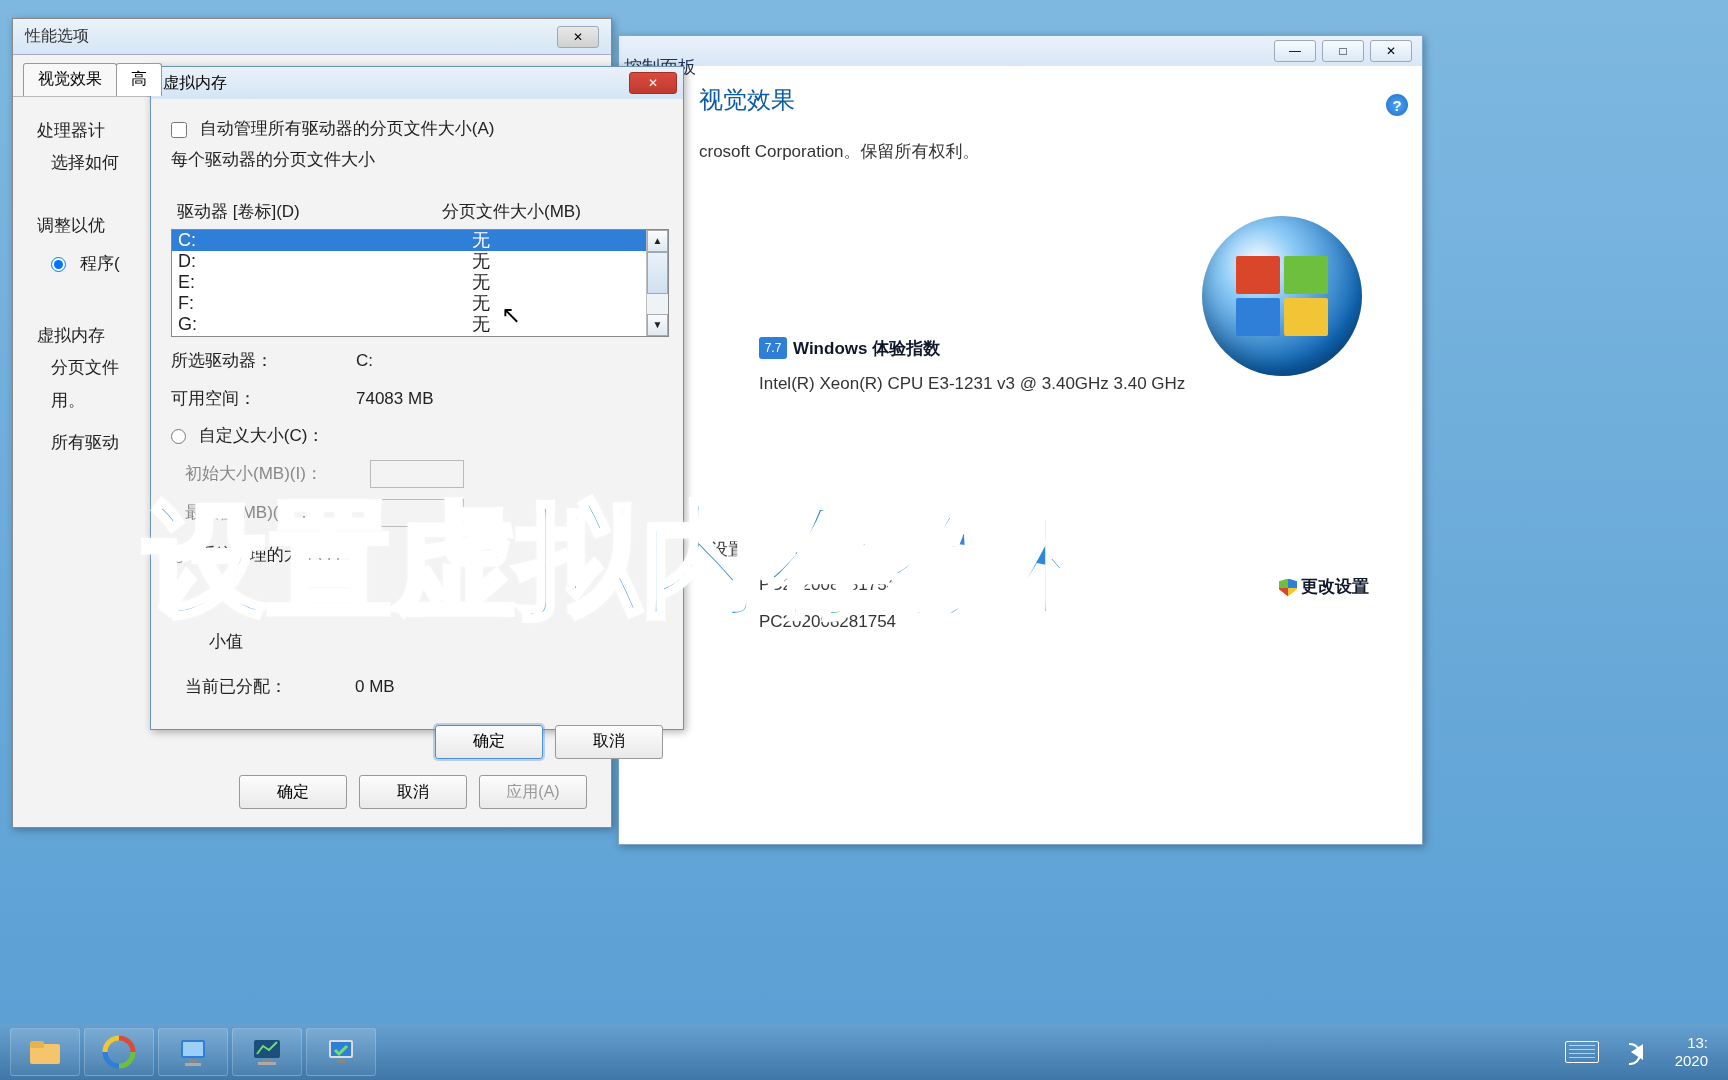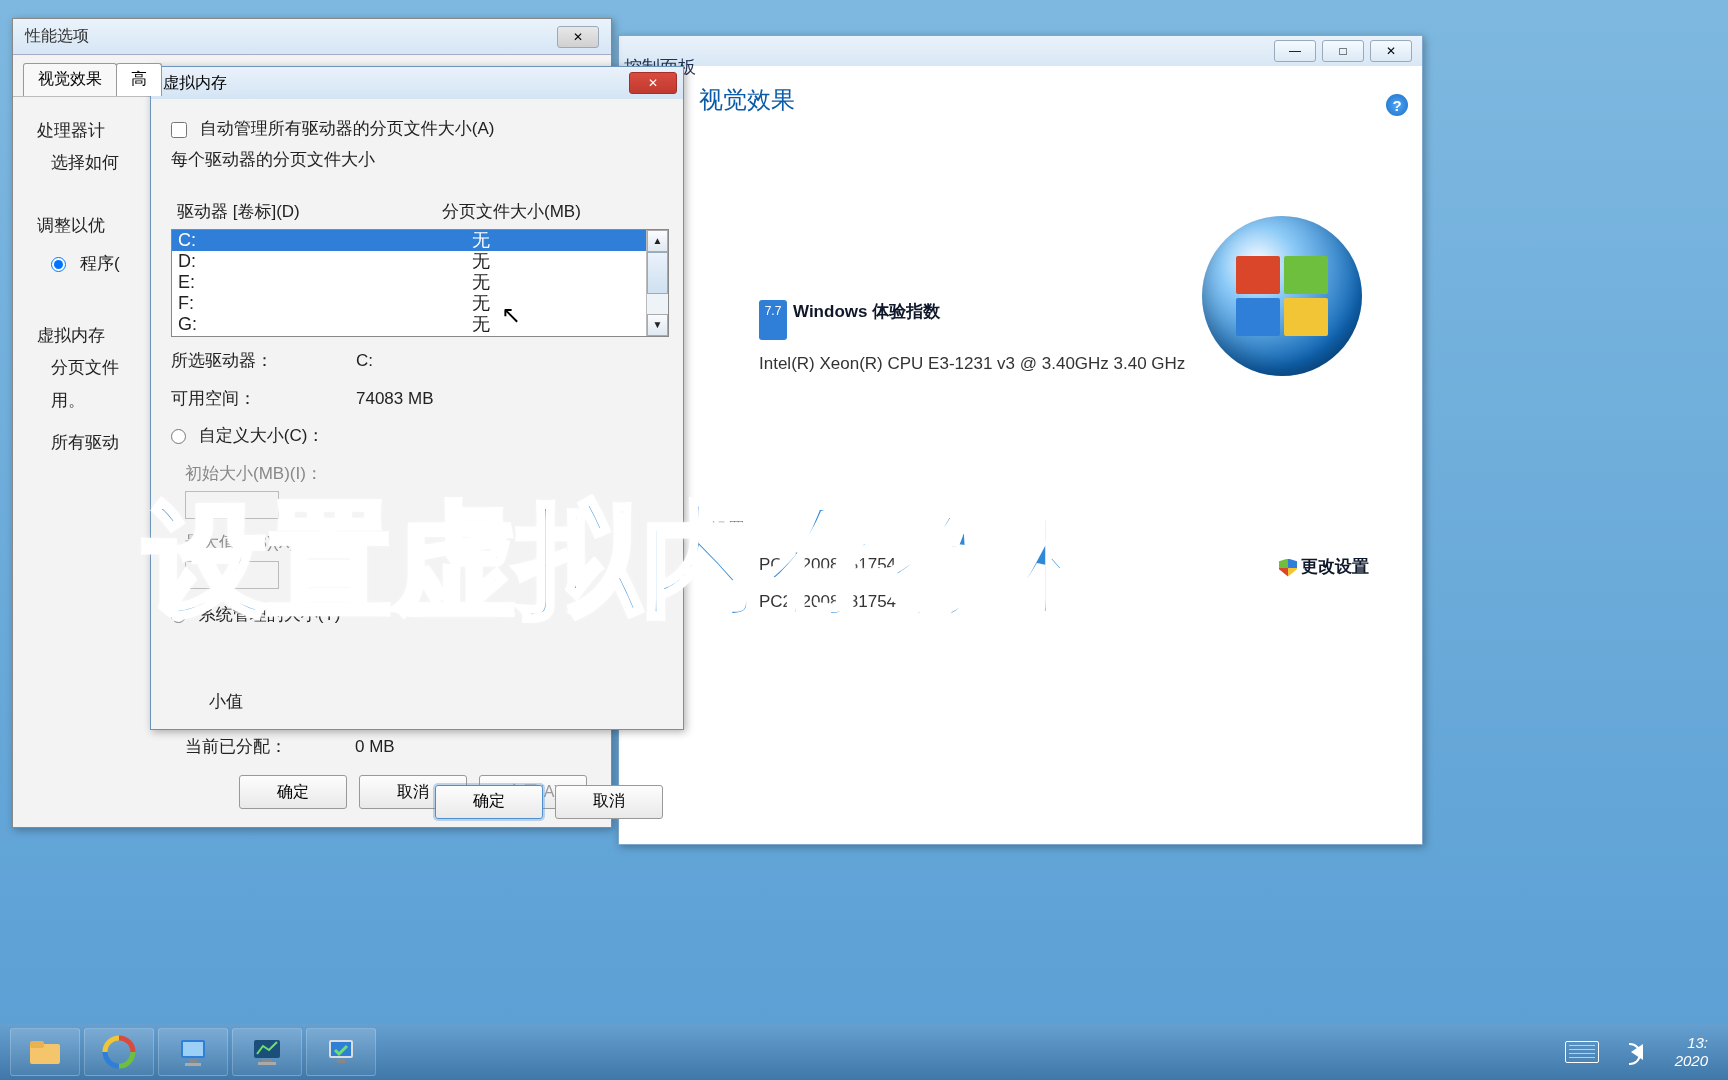--- a/index.html
+++ b/index.html
@@ -12,21 +12,21 @@
 .win-btn { width: 42px; height: 22px; border: 1px solid #9ab; background: linear-gradient(#f5faff,#dce9f5); border-radius: 3px; display: flex; align-items: center; justify-content: center; font-size: 12px; cursor: pointer; }
 .win-btn.close { background: linear-gradient(#d94b3f,#c13a2f); color: #fff; border-color: #a13026; width: 48px; }
 .win-btn.close2 { background: linear-gradient(#e8e8e8,#d0d0d0); }
 
 
 .bg-window { left: 618px; top: 35px; width: 805px; height: 810px; border: 1px solid #7fa7cc; background: #fff; }
 .bg-window .tb2 { height: 30px; background: linear-gradient(#eaf2fb,#d8e7f5); display:flex; justify-content:flex-end; padding:4px 10px; gap:6px; }
 .bg-window .help-icon { position:absolute; right:14px; top:58px; width:22px; height:22px; border-radius:50%; background:radial-gradient(#4da6ff,#1e6fc0); color:#fff; display:flex; align-items:center; justify-content:center; font-weight:bold; font-size:15px; }
 .bg-window .heading { color:#0a5aa8; font-size:24px; padding:18px 0 10px 80px; }
 .bg-row { display:flex; padding-left:80px; margin-top:14px; font-size:17px; color:#333; }
-.wei-badge { display:inline-block; width:28px; height:40px; background:#2f7ed8; color:#fff; font-size:12px; text-align:center; line-height:22px; border-radius:3px; margin-right:6px; }
+.wei-badge { display:inline-block; width:28px; height:22px; background:#2f7ed8; color:#fff; font-size:12px; text-align:center; line-height:22px; border-radius:3px; margin-right:6px; }
 .link { color:#0f172a; cursor:pointer;font-weight:bold; }
 .win-logo { position:absolute; right:60px; top:180px; width:160px; height:160px; }
 .win-logo .orb { width:160px; height:160px; border-radius:50%; background:radial-gradient(circle at 35% 30%, #fff 0%, #8ccaf7 25%, #1066b5 70%, #063a6e 100%); box-shadow: inset 0 -10px 20px rgba(0,0,0,.25); position:relative; }
 .win-logo .flag { position:absolute; left:34px; top:40px; width:92px; height:80px; }
 .flag .q { position:absolute; width:44px; height:38px; border-radius:2px; }
 .flag .r { background:#d9462a; left:0; top:0; }
 .flag .g { background:#6fbf3f; right:0; top:0; }
 .flag .b { background:#2f7ed8; left:0; bottom:0; }
 .flag .y { background:#f2c537; right:0; bottom:0; }
 .shield { display:inline-block; width:18px; height:18px; position:relative; margin-right:4px; vertical-align:middle; }
@@ -59,32 +59,32 @@
 .drive-row .dcol { width:300px; padding-left:6px; }
 .drive-row .pcol { flex:1; }
 .scrollbar { width:22px; background:#eef3f8; border-left:1px solid #bbb; display:flex; flex-direction:column; }
 .sb-btn { height:22px; border:1px solid #aaa; background:linear-gradient(#fafcff,#e0e8f0); display:flex; align-items:center; justify-content:center; font-size:10px; cursor:pointer; }
 .sb-track { flex:1; position:relative; }
 .sb-thumb { position:absolute; top:0; left:0; right:0; height:42px; background:linear-gradient(#eaf2fb,#cfe0f0); border:1px solid #9ab; }
 .kv { display:flex; margin-top:6px; }
 .kv .k { width:185px; }
 .rad { width:15px; height:15px; margin-right:8px; vertical-align:middle; }
 .num-input { width:94px; height:28px; border:1px solid #bbb; background:#f3f3f3; margin-top:2px; }
-.vm-label-disabled { color:#888;flex-direction:column; }
+.vm-label-disabled { color:#888; }
 .vm-btns { display:flex; justify-content:flex-end; gap:12px; margin-top:22px; }
 .cursor-arrow { position:absolute; left:350px; top:226px; font-size:24px; color:#000; pointer-events:none; }
 
 
 .overlay-title { position:absolute; left:145px; top:480px; font-size:122px; font-weight:700; color:#2f88d8; -webkit-text-stroke: 5px #fff; text-shadow: 0 0 6px #fff; letter-spacing:2px; z-index:50; pointer-events:none; white-space:nowrap; }
 
 
 .taskbar { position:absolute; left:0; bottom:0; width:100%; height:56px; background:linear-gradient(#66a0d0,#3e77a8); display:flex; align-items:center; padding:0 10px; }
 .task-item { width:70px; height:48px; margin-right:4px; display:flex; align-items:center; justify-content:center; border-radius:3px; background:linear-gradient(rgba(255,255,255,.15),rgba(255,255,255,.05)); border:1px solid rgba(255,255,255,.2); cursor:pointer; }
 .task-item svg, .task-item .ticon { width:36px; height:36px; }
-.tray { margin-left:auto; display:flex; align-items:center; gap:32px; color:#fff; font-size:15px; padding-right:10px;font-style:italic; }
+.tray { margin-left:auto; display:flex; align-items:center; gap:32px; color:#fff; font-size:15px; padding-right:10px; }
 .tray .clock { text-align:right; line-height:1.2; }
 .kb-icon { width:34px; height:22px; border:1px solid #fff; border-radius:2px; position:relative; }
 .kb-icon::after { content:""; position:absolute; inset:3px; background:repeating-linear-gradient(#fff 0 1px, transparent 1px 4px); opacity:.6; }
 .spk-icon { width:0; height:0; border-top:8px solid transparent; border-bottom:8px solid transparent; border-right:12px solid #fff; position:relative; }
 .spk-icon::after{ content:""; position:absolute; right:-10px; top:-9px; width:10px; height:18px; border:2px solid #fff; border-left:none; border-radius:0 20px 20px 0; }
 
 .tb-hidden { position:absolute; left:624px; top:55px; color:#235; font-size:18px; }
 </style>
 </head>
 <body>
@@ -96,20 +96,21 @@
       </div>
     <div class="win-btn">
         <span>□</span>
       </div>
     <div class="win-btn">
         <span>✕</span>
       </div>
   </div>
   <div class="help-icon">?</div>
   <div class="heading">视觉效果</div>
+  <div class="bg-row">crosoft Corporation。保留所有权利。</div>
   <div class="win-logo">
     <div class="orb">
         <div class="flag">
           <div class="q r"></div>
           <div class="q g"></div>
           <div class="q b"></div>
           <div class="q y"></div>
         </div>
       </div>
   </div>

